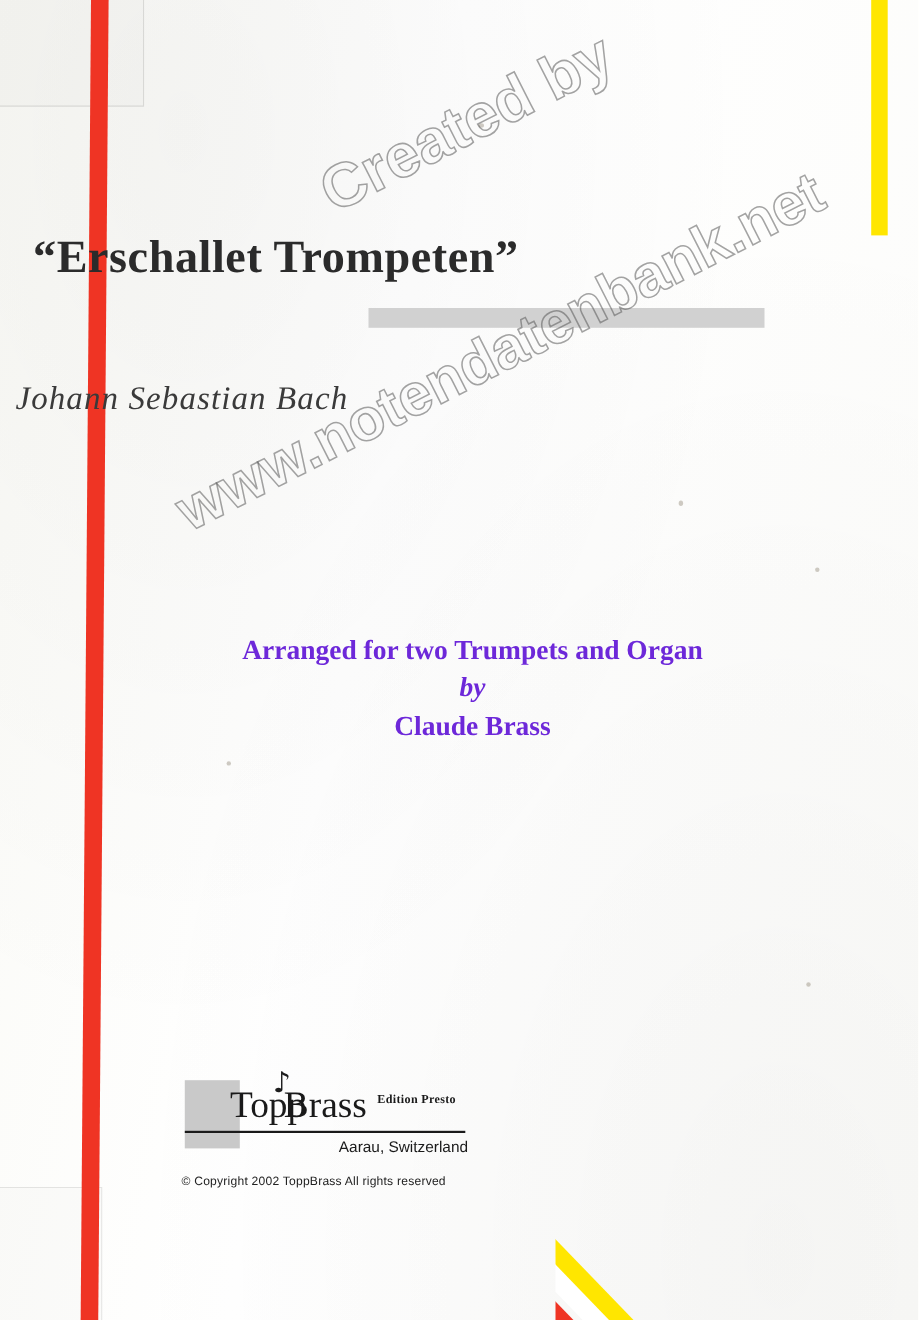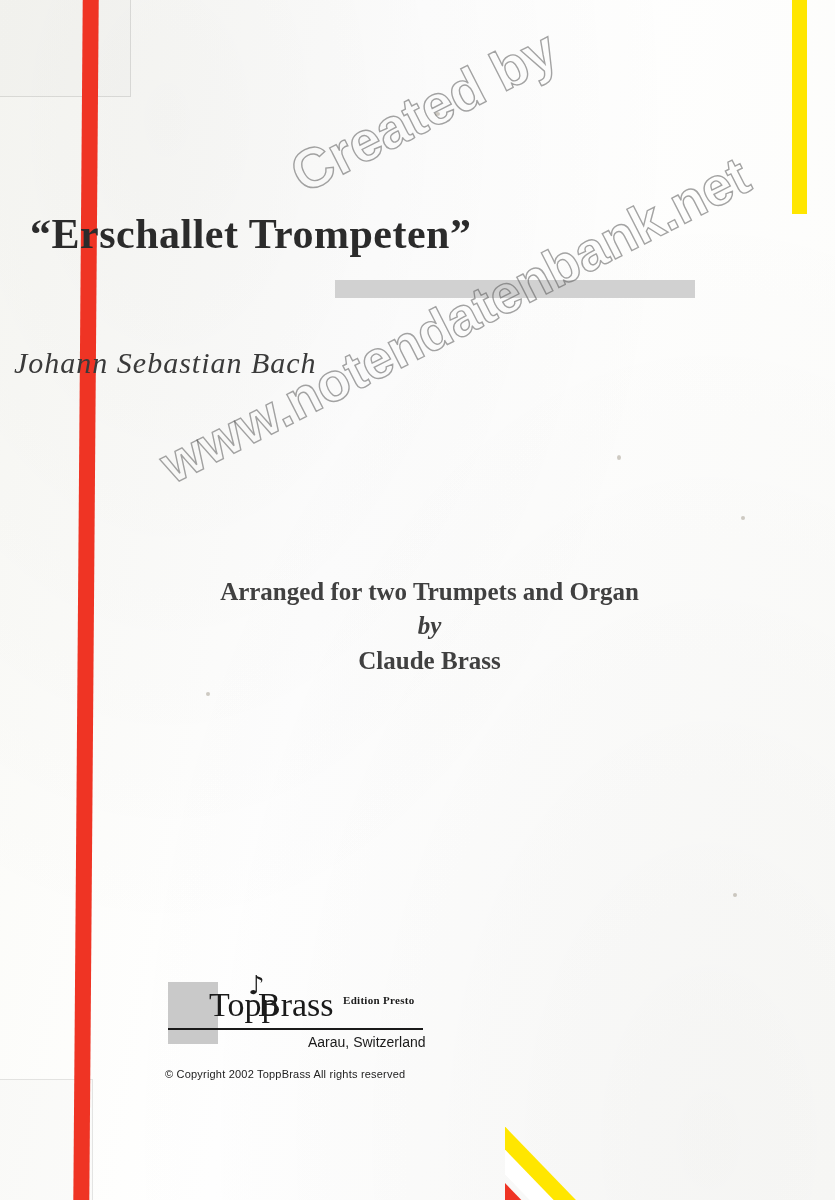--- a/index.html
+++ b/index.html
@@ -138,21 +138,21 @@
   
   .arranger-block {
     position: absolute;
     left: 0;
     right: 0;
     top: 575px;
     text-align: center;
     padding-left: 24px;
     font-family: "Liberation Serif", serif;
     font-weight: bold;
-    color: #404040;
+    color: #6d28d9;
   }
   .arr-line1 { font-size: 25px; line-height: 34px; }
   .arr-line2 { font-size: 25px; line-height: 34px; font-style: italic; }
   .arr-line3 { font-size: 25px; line-height: 36px; }
 
   
   .logo-block {
     position: absolute;
     left: 160px;
     top: 972px;

